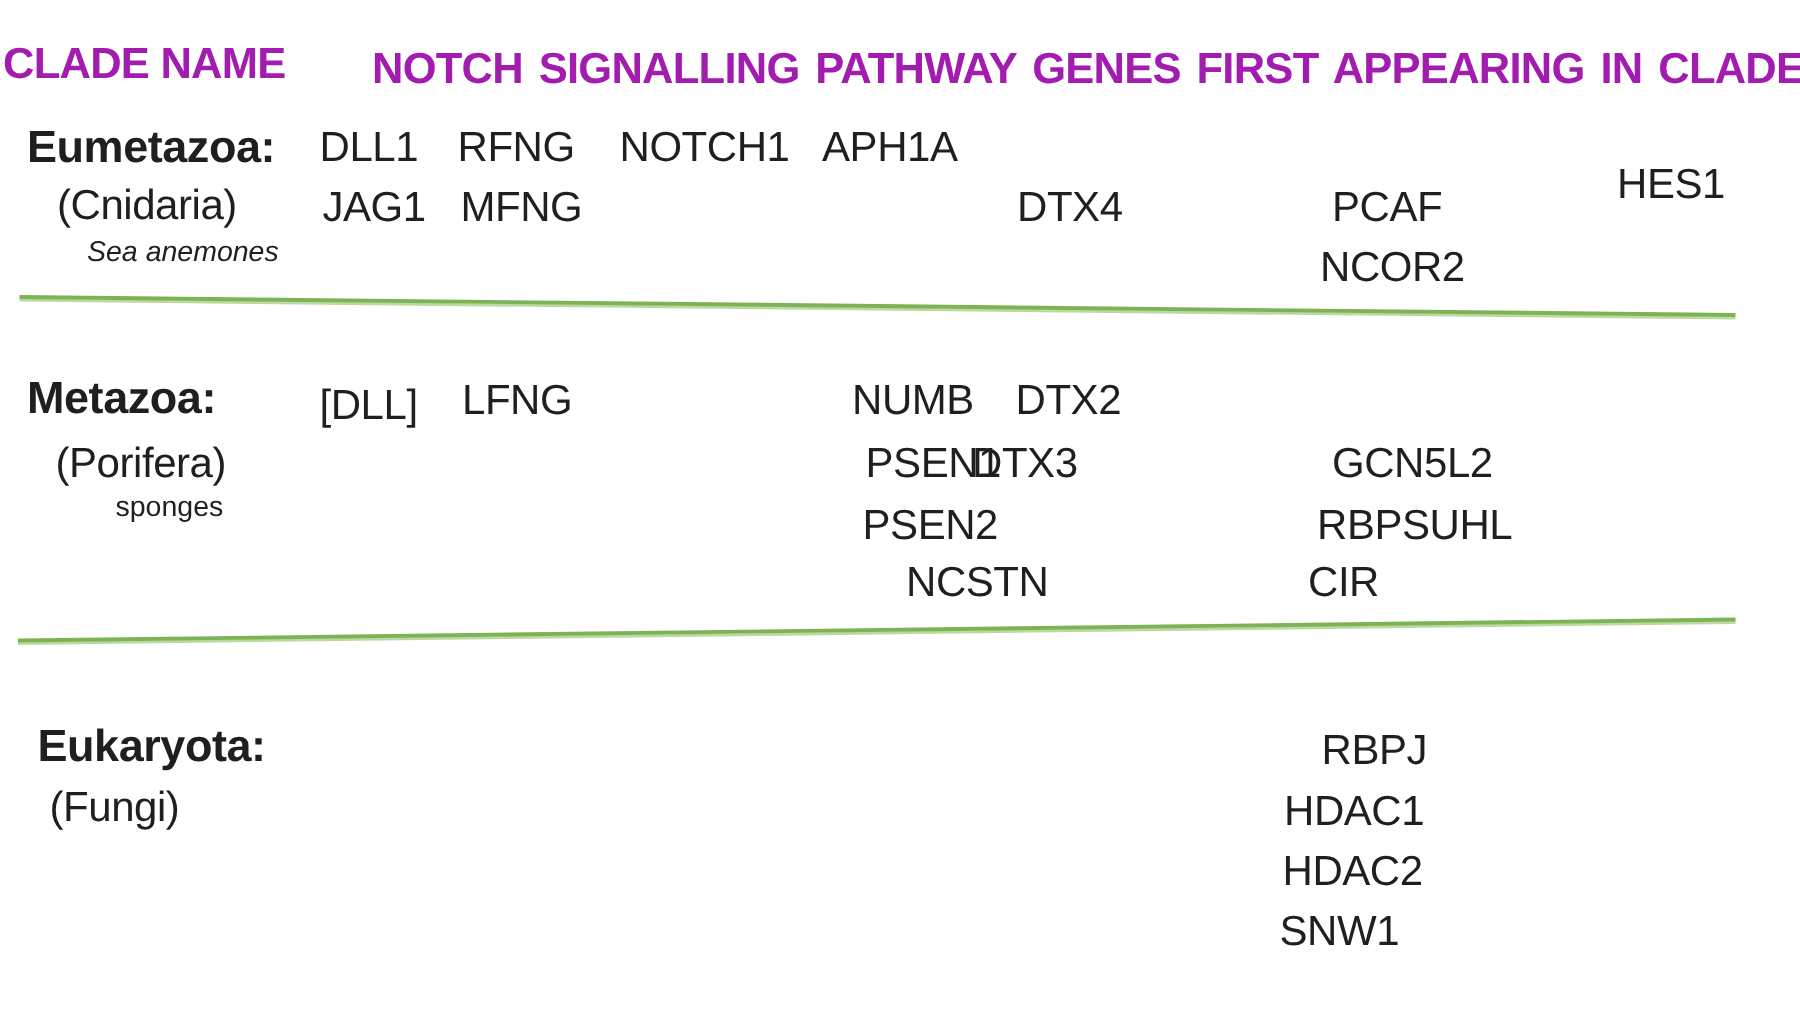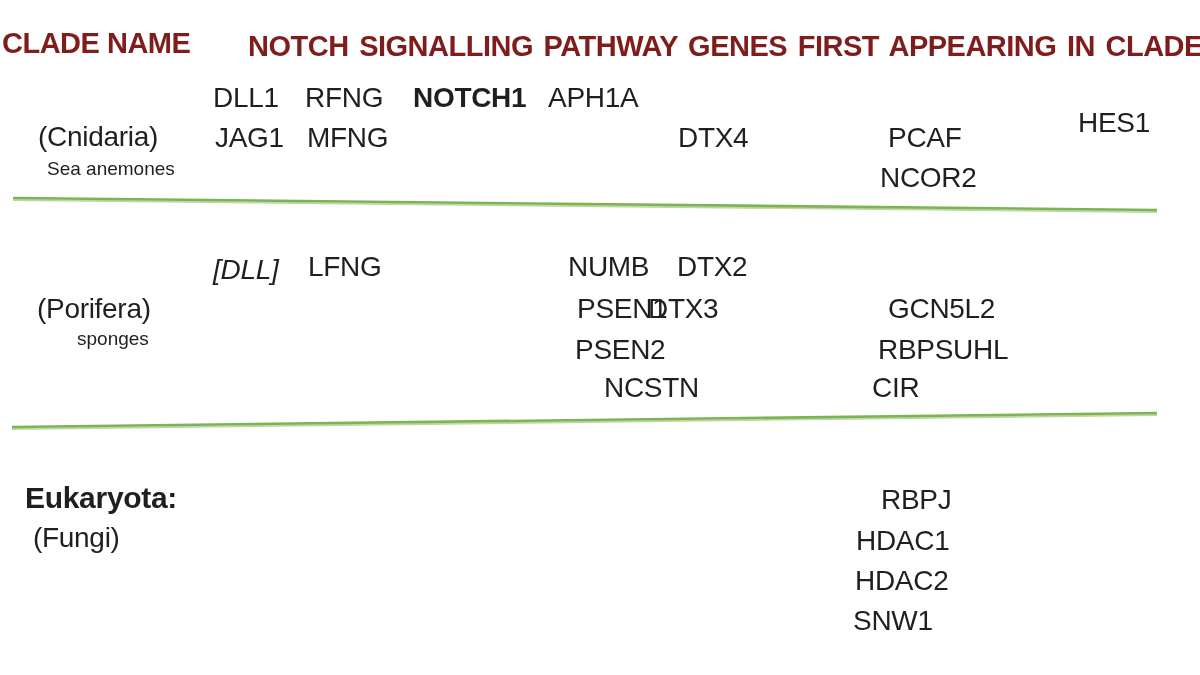--- a/index.html
+++ b/index.html
@@ -9,21 +9,21 @@
     background:#ffffff;
     overflow:hidden;
     font-family:"Liberation Sans",sans-serif;
     color:#1f1f1f;
   }
   .hdr{
     position:absolute;
     font-weight:bold;
     font-size:29px;
     letter-spacing:-0.5px;
-    color:#7f1d1d;
+    color:#a21caf;
     white-space:nowrap;
   }
   .hdr-left{left:2px;top:27px;}
   .hdr-title{left:248px;top:30px;word-spacing:3px;}
   .clade{
     position:absolute;
     font-weight:bold;
     font-size:30px;
     letter-spacing:-0.3px;
     white-space:nowrap;
@@ -58,38 +58,40 @@
   <div class="hdr hdr-left">CLADE NAME</div>
   <div class="hdr hdr-title">NOTCH SIGNALLING PATHWAY GENES FIRST APPEARING IN CLADE</div>
 
   <svg class="dividers" viewBox="0 0 1200 675">
     <line x1="13" y1="200" x2="1157" y2="212" stroke-width="2" stroke="#bcd9a2"></line>
     <line x1="13" y1="198" x2="1157" y2="210" stroke-width="2.6" stroke="#7cb455"></line>
     <line x1="12" y1="429" x2="1157" y2="415" stroke-width="2" stroke="#bcd9a2"></line>
     <line x1="12" y1="427" x2="1157" y2="413" stroke-width="2.6" stroke="#7cb455"></line>
   </svg>
 
+  <div class="clade" style="left:18px;top:82px;">Eumetazoa:</div>
   <div class="sub" style="left:38px;top:121px;">(Cnidaria)</div>
-  <div class="common" style="left:47px;top:158px;">Sea anemones</div>
+  <div class="common" style="left:58px;top:158px;font-style:italic;">Sea anemones</div>
 
   <div class="g" style="left:213px;top:82px;">DLL1</div>
   <div class="g" style="left:305px;top:82px;">RFNG</div>
-  <div class="g" style="left:413px;top:82px;font-weight:bold;">NOTCH1</div>
+  <div class="g" style="left:413px;top:82px;">NOTCH1</div>
   <div class="g" style="left:548px;top:82px;">APH1A</div>
   <div class="g" style="left:215px;top:122px;">JAG1</div>
   <div class="g" style="left:307px;top:122px;">MFNG</div>
   <div class="g" style="left:678px;top:122px;">DTX4</div>
   <div class="g" style="left:888px;top:122px;">PCAF</div>
   <div class="g" style="left:1078px;top:107px;">HES1</div>
   <div class="g" style="left:880px;top:162px;">NCOR2</div>
 
+  <div class="clade" style="left:18px;top:249px;">Metazoa:</div>
   <div class="sub" style="left:37px;top:293px;">(Porifera)</div>
   <div class="common" style="left:77px;top:328px;text-align:right;">sponges</div>
 
-  <div class="g" style="left:213px;top:254px;font-style:italic;">[DLL]</div>
+  <div class="g" style="left:213px;top:254px;">[DLL]</div>
   <div class="g" style="left:308px;top:251px;">LFNG</div>
   <div class="g" style="left:568px;top:251px;">NUMB</div>
   <div class="g" style="left:677px;top:251px;">DTX2</div>
   <div class="g" style="left:577px;top:293px;">PSEN1</div>
   <div class="g" style="left:648px;top:293px;">DTX3</div>
   <div class="g" style="left:888px;top:293px;">GCN5L2</div>
   <div class="g" style="left:575px;top:334px;">PSEN2</div>
   <div class="g" style="left:878px;top:334px;">RBPSUHL</div>
   <div class="g" style="left:572px;top:372px;margin-left:32px;">NCSTN</div>
   <div class="g" style="left:872px;top:372px;">CIR</div>

